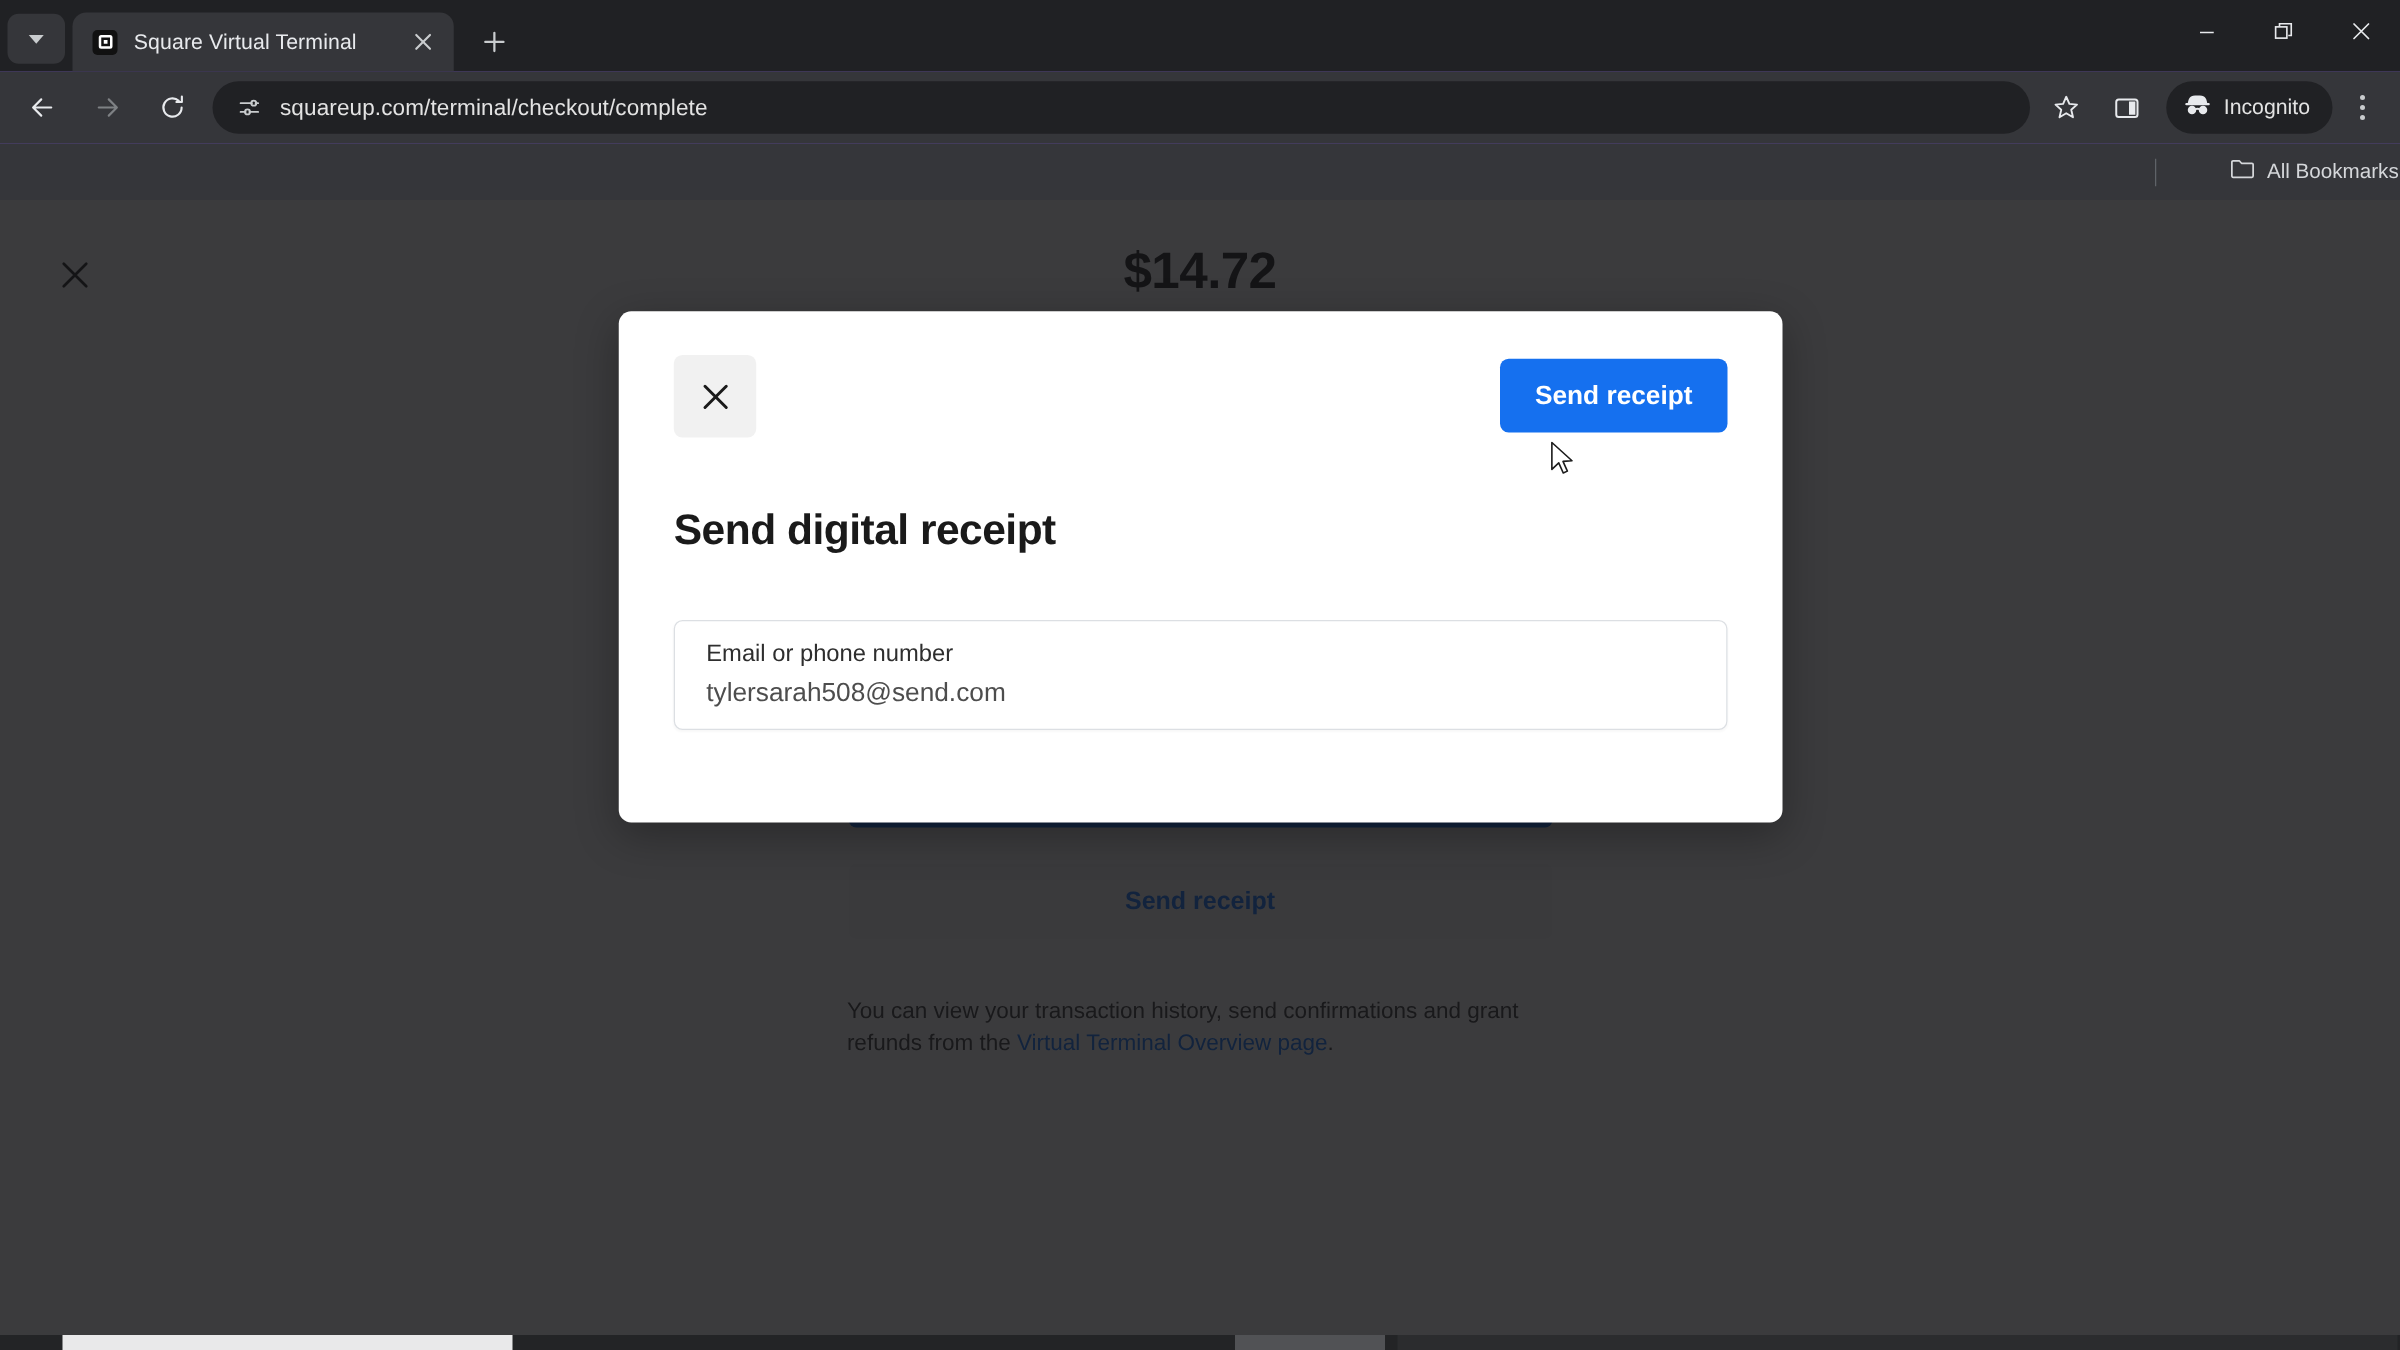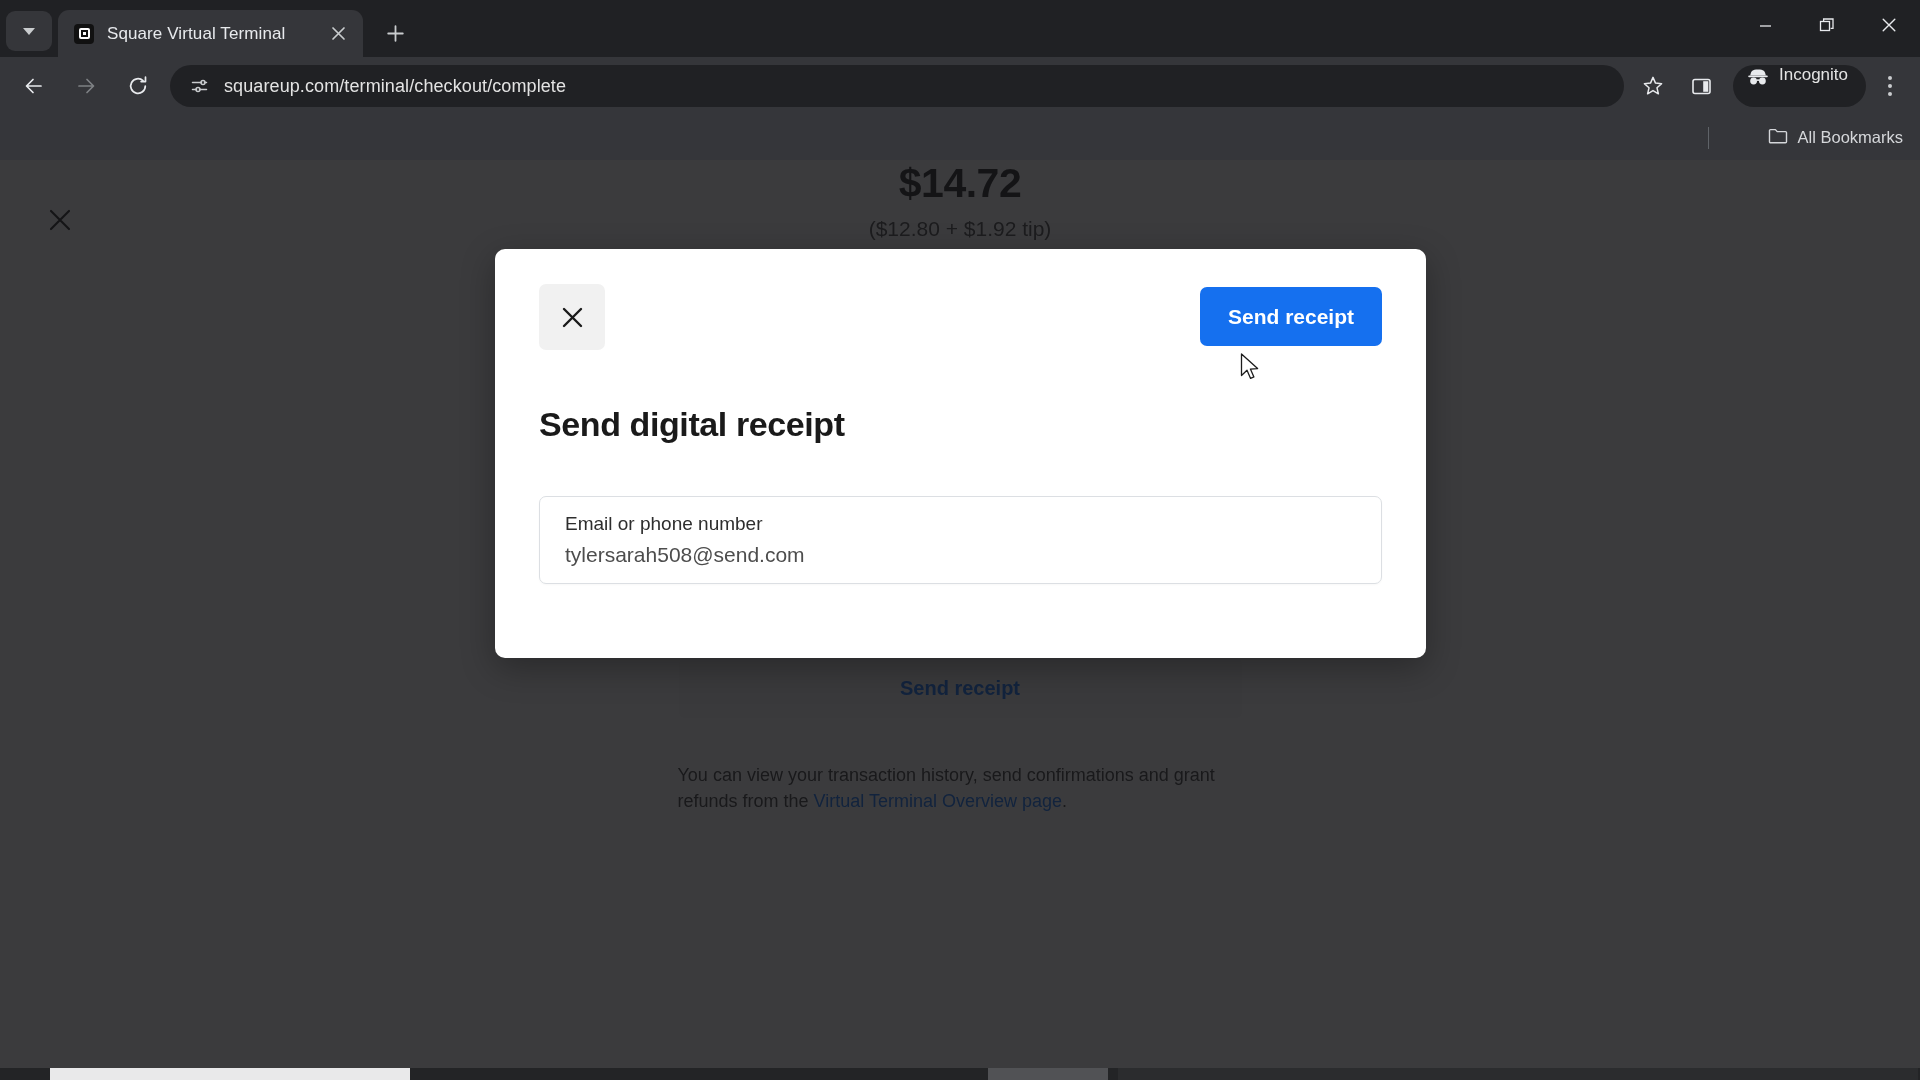--- a/index.html
+++ b/index.html
@@ -88,32 +88,32 @@
     flex: 0 0 auto; margin-right: 10px;
   }
   .url-text {
     color: #e3e3e3; font-size: 18px; white-space: nowrap;
     overflow: hidden; text-overflow: ellipsis; letter-spacing: .1px;
   }
   .star-btn { width: 40px; height: 40px; display:flex; align-items:center; justify-content:center; flex:0 0 auto; }
   .panel-btn { width: 48px; height: 42px; display:flex; align-items:center; justify-content:center; flex:0 0 auto; margin-left:4px;}
   .incognito-pill {
     height: 42px; border-radius: 21px; background: #202124;
-    display: flex; align-items: flex-start; padding: 0 18px 0 13px;
+    display: flex; align-items: center; padding: 0 18px 0 13px;
     margin-left: 8px; flex: 0 0 auto;
   }
   .incognito-label { color: #e3e3e3; font-size: 17px; margin-left: 9px; }
   .menu-btn { width: 44px; height: 44px; display:flex; align-items:center; justify-content:center; flex:0 0 auto; margin-left:2px;}
   .dot3 { width:4px; height:4px; background:#c9ccce; border-radius:50%; margin:2px 0;}
 
   
   .bookmarks {
     height: 45px; background: #35363a;
     display: flex; align-items: center; justify-content: flex-end;
-    padding-right: 17px;
+    padding-right: 1px;
     gap: 41px;
   }
   .bm-sep { width: 1px; height: 22px; background: #5f6368; margin-right: 18px; }
   .bm-item { display: flex; align-items: center; }
   .bm-label { color: #d5d7da; font-size: 16.5px; margin-left: 10px; }
 
   
   .viewport {
     position: absolute; left: 0; top: 160px;
     width: 1920px; height: 920px;
@@ -123,21 +123,21 @@
     position: absolute; inset: 0;
     background: #ffffff;
     display: flex; flex-direction: column; align-items: center;
   }
   .page-close {
     position: absolute; left: 32px; top: 32px;
     width: 56px; height: 56px; border-radius: 8px;
     display: flex; align-items: center; justify-content: center;
   }
   .amount {
-    font-size: 41px; font-weight: 700;
+    margin-top: 33px; font-size: 41px; font-weight: 700;
     color: #111; letter-spacing: -.5px;
   }
   .amount-sub { margin-top: 10px; font-size: 21px; color: #3d3d3d; }
   .actions { width: 563px; margin-top: 328px; display: flex; flex-direction: column; }
   .btn-primary {
     height: 60px; border-radius: 6px; background: #006aff;
     color: #fff; font-size: 20px; font-weight: 700;
     display: flex; align-items: center; justify-content: center;
   }
   .btn-secondary {

